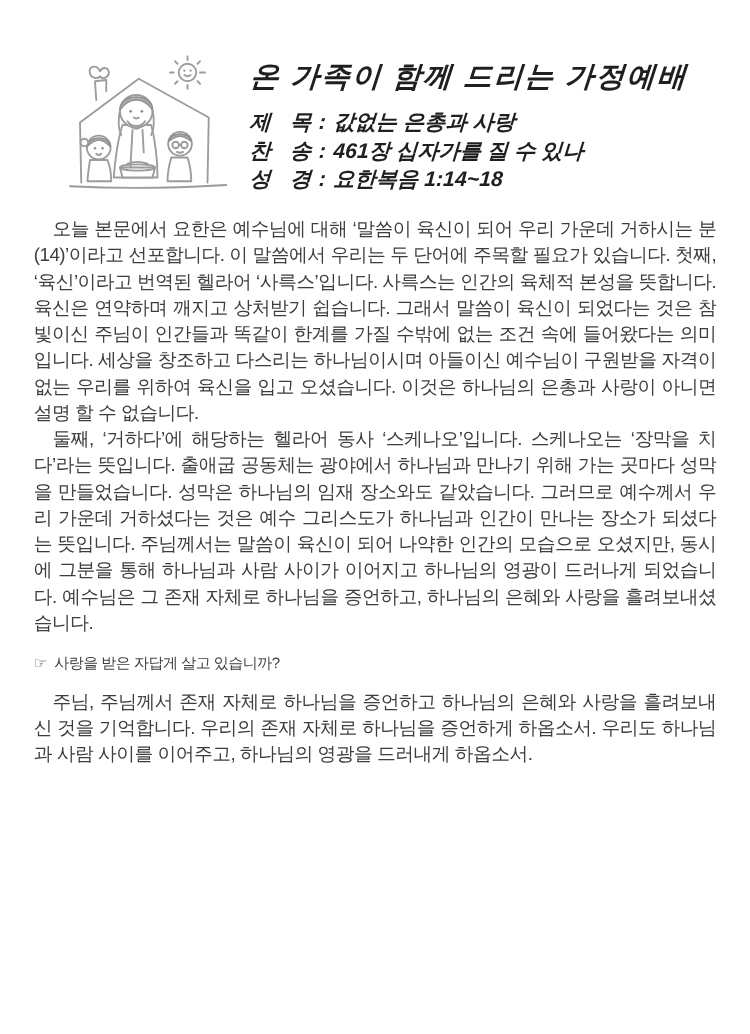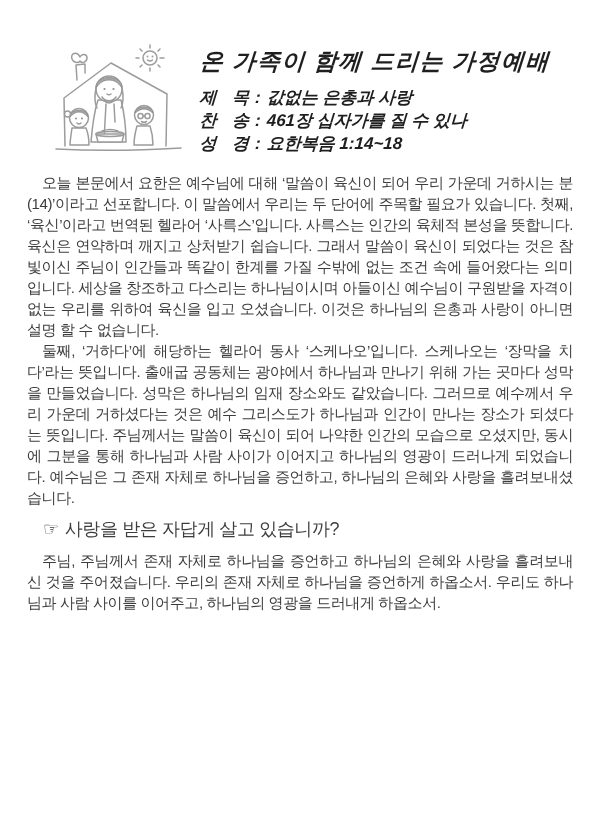--- a/index.html
+++ b/index.html
@@ -55,22 +55,22 @@
   
   .body-text {
     font-size: 15px;
     line-height: 21px;
     letter-spacing: -0.4px;
     text-align: justify;
     word-break: break-all;
   }
   .body-text p[data-name="body-paragraph"] { text-indent: 1em; }
   .question-line {
-    margin: 11px 0 10px 16px;
-    font-size: 18px;
+    margin: 11px 0 10px 0;
+    font-size: 12px;
     line-height: 21px;
     letter-spacing: -0.4px;
   }
   .hand-icon {
     display: inline-block;
     margin-right: 6px;
     font-style: normal;
   }
   .prayer { text-indent: 1em; }
   svg .ln { fill: none; stroke: #9c9c9c; stroke-width: 1.5; stroke-linecap: round; stroke-linejoin: round; }
@@ -150,16 +150,16 @@
       </div>
     </div>
   </div>
 
   <div class="body-text" data-name="sermon-body">
     <p data-name="body-paragraph">오늘 본문에서 요한은 예수님에 대해 ‘말씀이 육신이 되어 우리 가운데 거하시는 분(14)’이라고 선포합니다. 이 말씀에서 우리는 두 단어에 주목할 필요가 있습니다. 첫째, ‘육신’이라고 번역된 헬라어 ‘사륵스’입니다. 사륵스는 인간의 육체적 본성을 뜻합니다. 육신은 연약하며 깨지고 상처받기 쉽습니다. 그래서 말씀이 육신이 되었다는 것은 참 빛이신 주님이 인간들과 똑같이 한계를 가질 수밖에 없는 조건 속에 들어왔다는 의미입니다. 세상을 창조하고 다스리는 하나님이시며 아들이신 예수님이 구원받을 자격이 없는 우리를 위하여 육신을 입고 오셨습니다. 이것은 하나님의 은총과 사랑이 아니면 설명 할 수 없습니다.</p>
     <p data-name="body-paragraph">둘째, ‘거하다’에 해당하는 헬라어 동사 ‘스케나오’입니다. 스케나오는 ‘장막을 치다’라는 뜻입니다. 출애굽 공동체는 광야에서 하나님과 만나기 위해 가는 곳마다 성막을 만들었습니다. 성막은 하나님의 임재 장소와도 같았습니다. 그러므로 예수께서 우리 가운데 거하셨다는 것은 예수 그리스도가 하나님과 인간이 만나는 장소가 되셨다는 뜻입니다. 주님께서는 말씀이 육신이 되어 나약한 인간의 모습으로 오셨지만, 동시에 그분을 통해 하나님과 사람 사이가 이어지고 하나님의 영광이 드러나게 되었습니다. 예수님은 그 존재 자체로 하나님을 증언하고, 하나님의 은혜와 사랑을 흘려보내셨습니다.</p>
 
     <p class="question-line" data-name="reflection-question"><span class="hand-icon" data-name="pointing-hand-icon">☞</span><span data-name="reflection-question-text">사랑을 받은 자답게 살고 있습니까?</span></p>
 
-    <p class="prayer" data-name="prayer-paragraph">주님, 주님께서 존재 자체로 하나님을 증언하고 하나님의 은혜와 사랑을 흘려보내신 것을 주어졌습니다. 우리의 존재 자체로 하나님을 증언하게 하옵소서. 우리도 하나님과 사람 사이를 이어주고, 하나님의 영광을 드러내게 하옵소서.</p>
+    <p class="prayer" data-name="prayer-paragraph">주님, 주님께서 존재 자체로 하나님을 증언하고 하나님의 은혜와 사랑을 흘려보내신 것을 기억합니다. 우리의 존재 자체로 하나님을 증언하게 하옵소서. 우리도 하나님과 사람 사이를 이어주고, 하나님의 영광을 드러내게 하옵소서.</p>
   </div>
 
 </div>
 
 </body></html>

